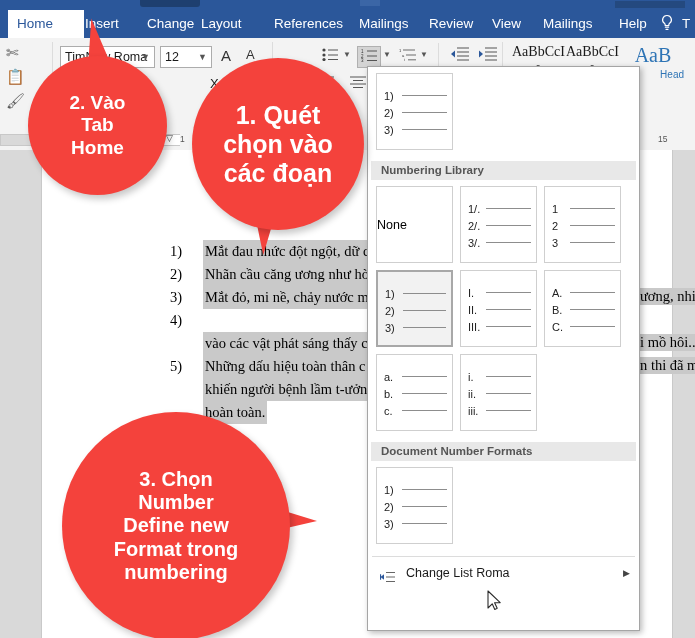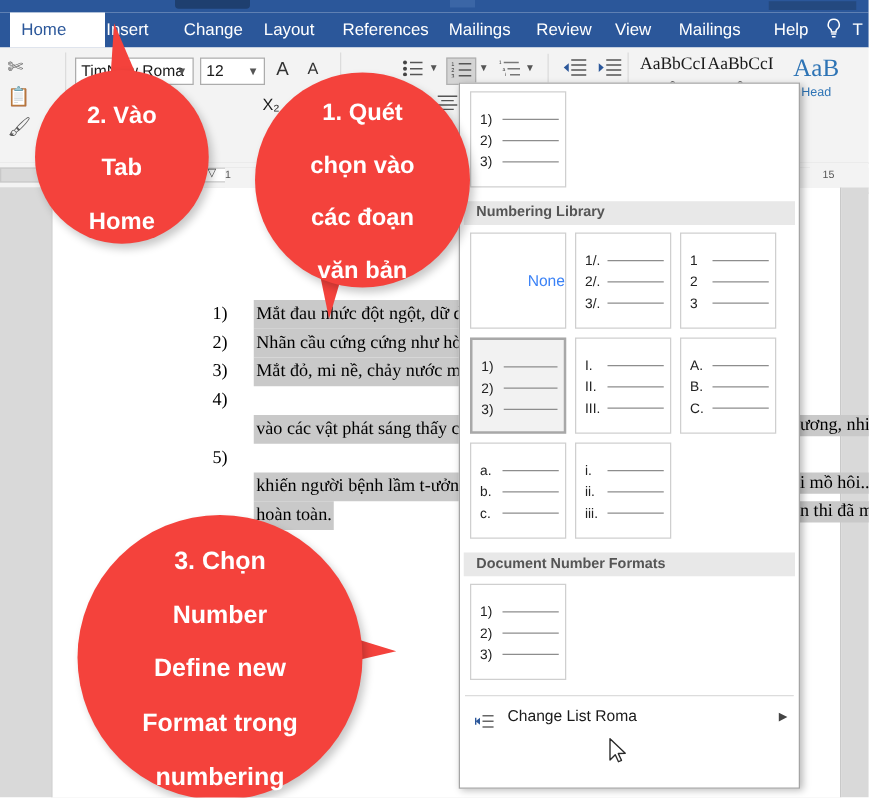--- a/index.html
+++ b/index.html
@@ -90,21 +90,21 @@
   .indent-btn{position:absolute;top:9px;font-size:13px;color:#2b579a;}
   .align-btn{position:absolute;top:38px;font-size:12px;color:#444;}
 
   
   .stylecell{
     position:absolute;top:6px;height:44px;text-align:center;
   }
   .stylecell .prev{font-family:"Liberation Serif",serif;color:#1a1a1a;}
   .stylecell .nm{font-size:10px;color:#333;margin-top:2px;}
   .stylecell.blue .prev{color:#2e74b5;}
-  .stylecell.blue .nm{color:#2e74b5;}
+  .stylecell.blue .nm{color:#2e74b5;text-align:right;}
 
   
   .ruler{
     position:absolute;left:0;top:130px;width:695px;height:20px;
     background:#f3f3f3;border-bottom:1px solid #dcdcdc;
   }
   .ruler .track{
     position:absolute;top:4px;height:12px;background:#ffffff;
     border:1px solid #c8c8c8;box-sizing:border-box;
   }
@@ -130,21 +130,21 @@
   }
   .doc-li .num{
     position:absolute;left:0;width:26px;text-align:left;
   }
   .doc-li .txt{
     position:absolute;left:33px;background:#c9c9c9;padding:0 2px;
   }
   .doc-li.cont .txt{left:33px;}
   .rtext{
     position:absolute;font-family:"Liberation Serif",serif;font-size:14.5px;
-    color:#000;background:#c9c9c9;white-space:nowrap;margin-top:44px;
+    color:#000;background:#c9c9c9;white-space:nowrap;
   }
 
   
   .numpanel{
     position:absolute;left:367px;top:66px;width:271px;height:563px;
     background:#ffffff;border:1px solid #a5a5a5;
     box-shadow:2px 2px 6px rgba(0,0,0,0.28);
     font-size:12px;color:#1a1a1a;
   }
   .sect-hdr{
@@ -154,21 +154,21 @@
   }
   .gallery{position:relative;padding:6px 6px 2px 8px;}
   .cellrow{display:flex;gap:7px;margin-bottom:7px;}
   .cell{
     width:77px;height:77px;border:1px solid #cfcfcf;background:#fff;
     position:relative;box-sizing:border-box;
   }
   .cell.sel{border:2px solid #a8a8a8;background:#f2f2f2;}
   .cell .none-lbl{
     position:absolute;left:0;right:0;top:50%;transform:translateY(-50%);
-    text-align:right;font-size:12.5px;color:#3b82f6;
+    text-align:left;font-size:12.5px;color:#000000;
     font-family:"Liberation Sans",sans-serif;
   }
   .cell .lines{position:absolute;left:7px;top:13px;right:5px;}
   .cl{display:flex;align-items:center;height:17px;}
   .cl .mk{
     font-family:"Liberation Sans",sans-serif;font-size:11px;color:#222;
     min-width:17px;white-space:nowrap;
   }
   .cl .ln{flex:1;height:1.5px;background:#8d8d8d;margin-left:1px;}
 
@@ -192,33 +192,33 @@
   }
 
   
   .callout{
     position:absolute;border-radius:50%;background:#f4423c;
     color:#ffffff;font-weight:bold;text-align:center;
     display:flex;align-items:center;justify-content:center;
     box-shadow:3px 4px 7px rgba(0,0,0,0.22);
     line-height:1.16;
   }
-  .callout span{display:block;padding:0 6px;margin-top:20px;}
+  .callout span{display:block;padding:0 6px;}
   .tail{position:absolute;width:0;height:0;}
 
   
   #callout2{left:28px;top:56px;width:139px;height:139px;font-size:19px;}
   #tail2{
     left:85px;top:18px;
     border-left:9px solid transparent;border-right:16px solid transparent;
     border-bottom:52px solid #f4423c;
     transform:rotate(-6deg);
   }
   
-  #callout1{left:204px;top:58px;width:172px;height:172px;font-size:19px;}
+  #callout1{left:192px;top:58px;width:172px;height:172px;font-size:25px;}
   #tail1{
     left:251px;top:205px;
     border-left:14px solid transparent;border-right:11px solid transparent;
     border-top:50px solid #f4423c;
     transform:rotate(4deg);
   }
   
   #callout3{left:62px;top:412px;width:228px;height:228px;font-size:20px;}
   #tail3{
     left:265px;top:505px;
@@ -234,21 +234,21 @@
   <div class="titlebar">
     <div class="qat-pill"></div>
     <div class="qat-pill2"></div>
     <div class="win-ctl"></div>
   </div>
 
   <div class="tabbar">
     <div class="tab active" style="left:8px;width:58px;">Home</div>
     <div class="tab" style="left:76px;">Insert</div>
     <div class="tab" style="left:138px;">Change</div>
-    <div class="tab" style="left:202px;">Layout</div>
+    <div class="tab" style="left:192px;">Layout</div>
     <div class="tab" style="left:350px;">Mailings</div>
     <div class="tab" style="left:265px;">References</div>
     <div class="tab" style="left:420px;">Review</div>
     <div class="tab" style="left:483px;">View</div>
     <div class="tab" style="left:534px;">Mailings</div>
     <div class="tab" style="left:610px;">Help</div>
     <div class="bulb" style="left:660px;">
       <svg width="14" height="18" viewBox="0 0 14 18">
           <path d="M7 1.5a4.3 4.3 0 0 0-2.6 7.8c.5.4.8 1 .8 1.6v.6h3.6v-.6c0-.6.3-1.2.8-1.6A4.3 4.3 0 0 0 7 1.5z" fill="none" stroke="#fff" stroke-width="1.2"></path>
           <path d="M5.4 13.2h3.2M6 15.3h2" stroke="#fff" stroke-width="1.2" stroke-linecap="round"></path>
@@ -363,35 +363,36 @@
   <div class="docarea">
     <div class="page">
 
       <div class="doc-list">
         <div class="doc-li">
           <span class="num">1)</span>
           <span class="txt">Mắt đau nhức đột ngột, dữ d</span>
         </div>
         <div class="doc-li">
           <span class="num">2)</span>
-          <span class="txt">Nhãn cầu cứng cứng như hò</span>
+          <span class="txt">Nhãn cầu căng ương như hò</span>
         </div>
         <div class="doc-li">
           <span class="num">3)</span>
           <span class="txt">Mắt đỏ, mi nề, chảy nước m</span>
         </div>
         <div class="doc-li">
           <span class="num">4)</span>
         </div>
         <div class="doc-li cont">
           <span class="num"></span>
           <span class="txt">vào các vật phát sáng thấy c</span>
         </div>
         <div class="doc-li">
           <span class="num">5)</span>
+          <span class="txt">Những dấu hiệu toàn thân c</span>
         </div>
         <div class="doc-li cont">
           <span class="num"></span>
           <span class="txt">khiến người bệnh lầm t-ưởn</span>
         </div>
         <div class="doc-li cont">
           <span class="num"></span>
           <span class="txt">hoàn toàn.</span>
         </div>
       </div>
@@ -607,21 +608,20 @@
       <span>Home</span>
     </div>
   </div>
 
   <div class="tail" id="tail1"></div>
   <div class="callout" id="callout1">
     <div>
       <span>1. Quét</span>
       <span>chọn vào</span>
       <span>các đoạn</span>
-      <span>văn bản</span>
     </div>
   </div>
 
   <div class="tail" id="tail3"></div>
   <div class="callout" id="callout3">
     <div>
       <span>3. Chọn</span>
       <span>Number</span>
       <span>Define new</span>
       <span>Format trong</span>

